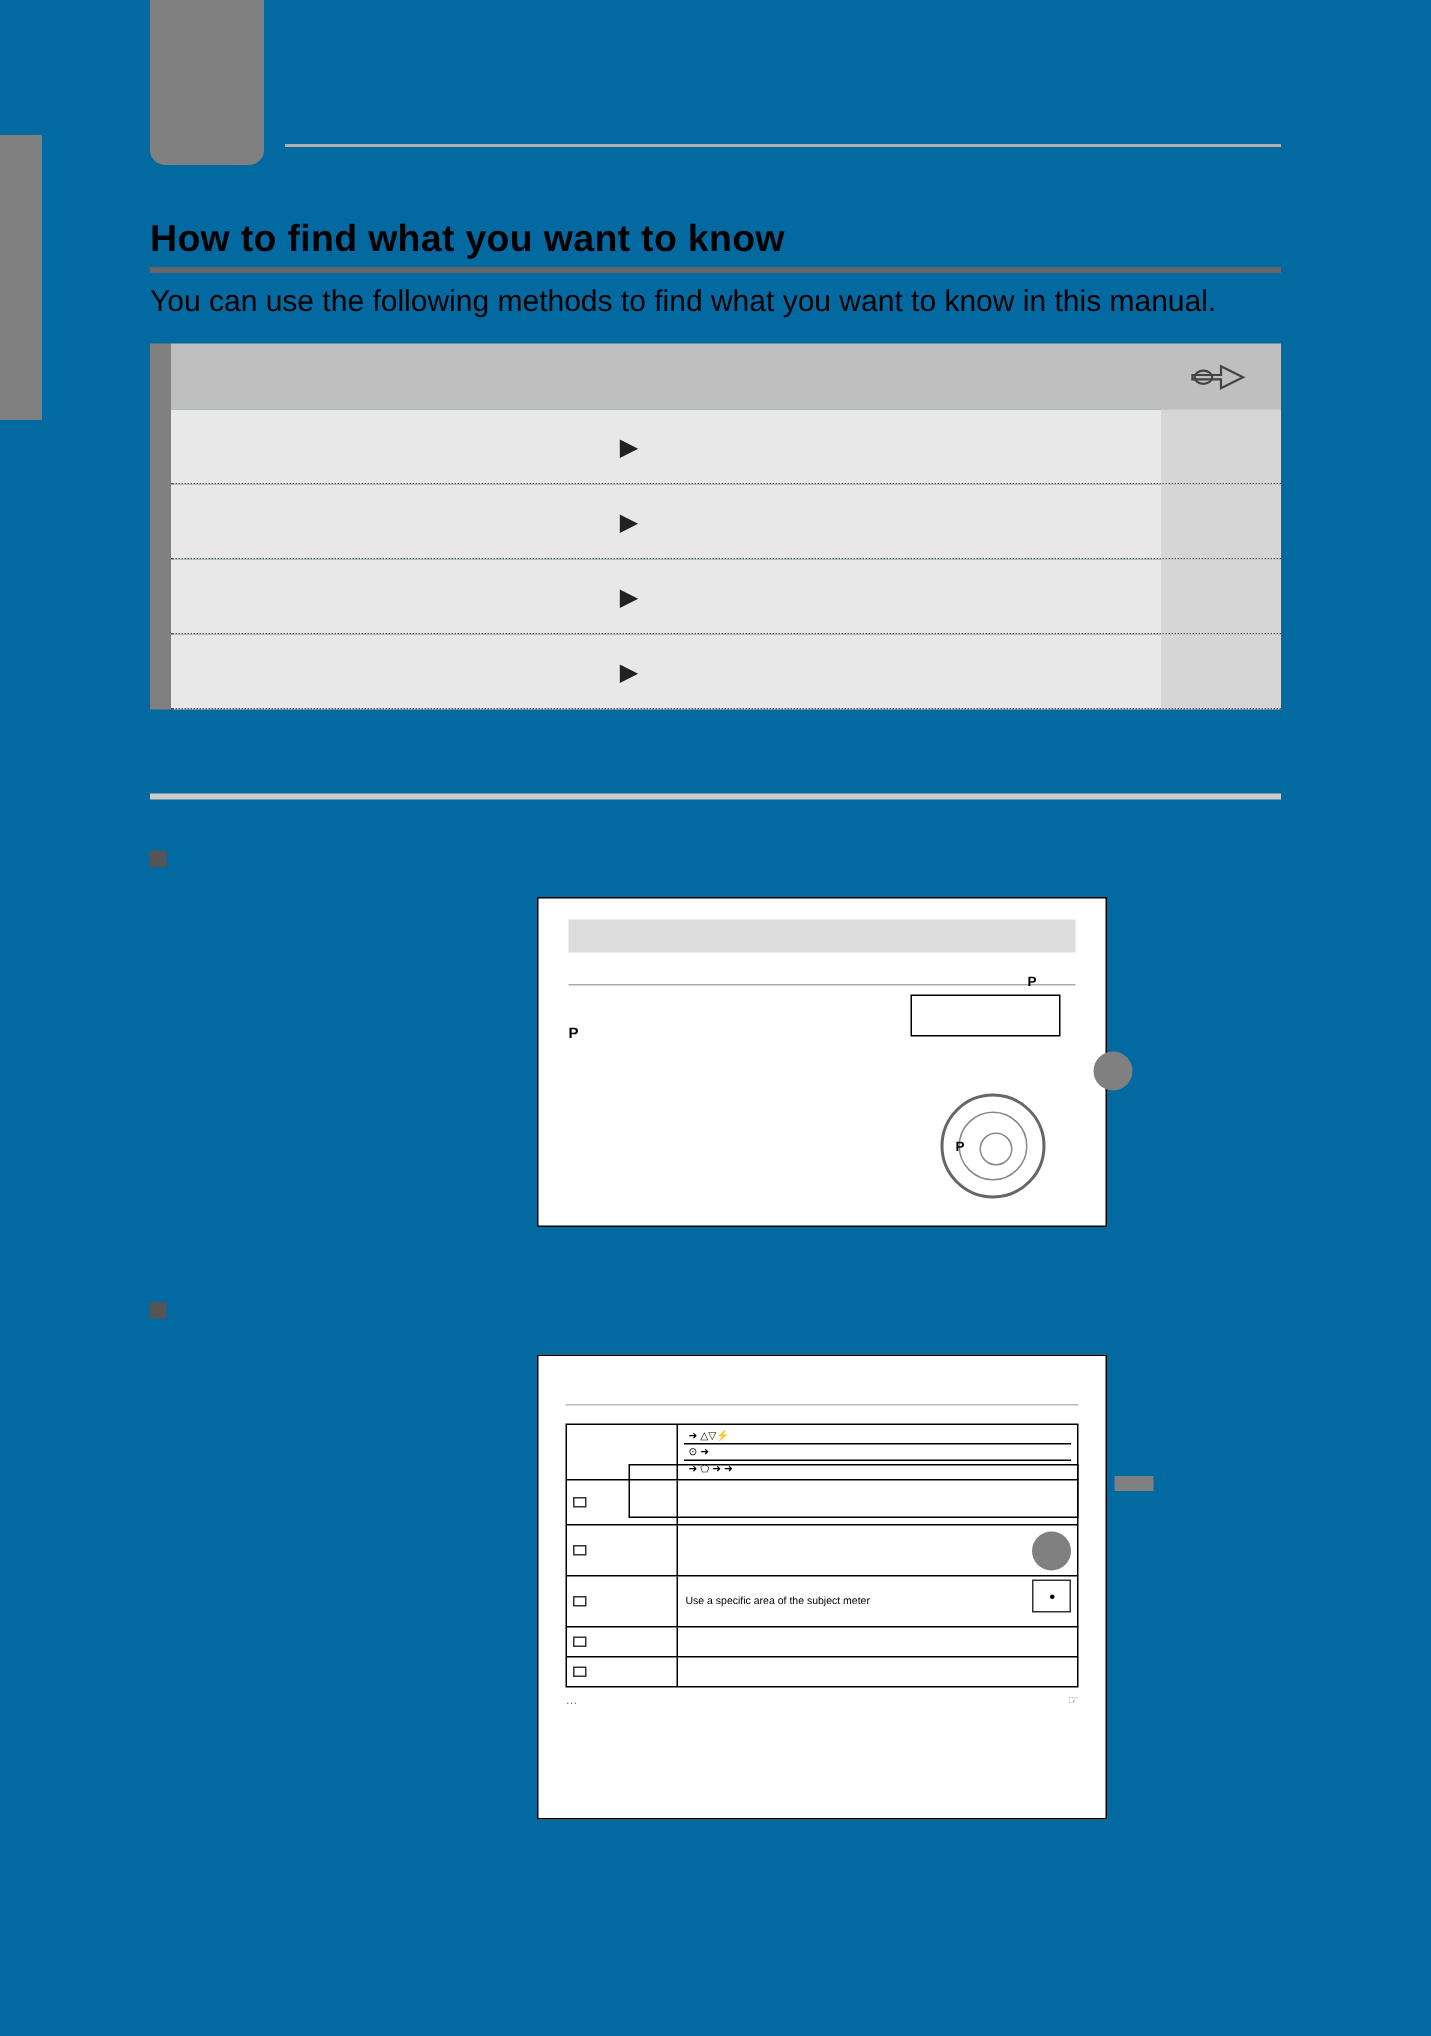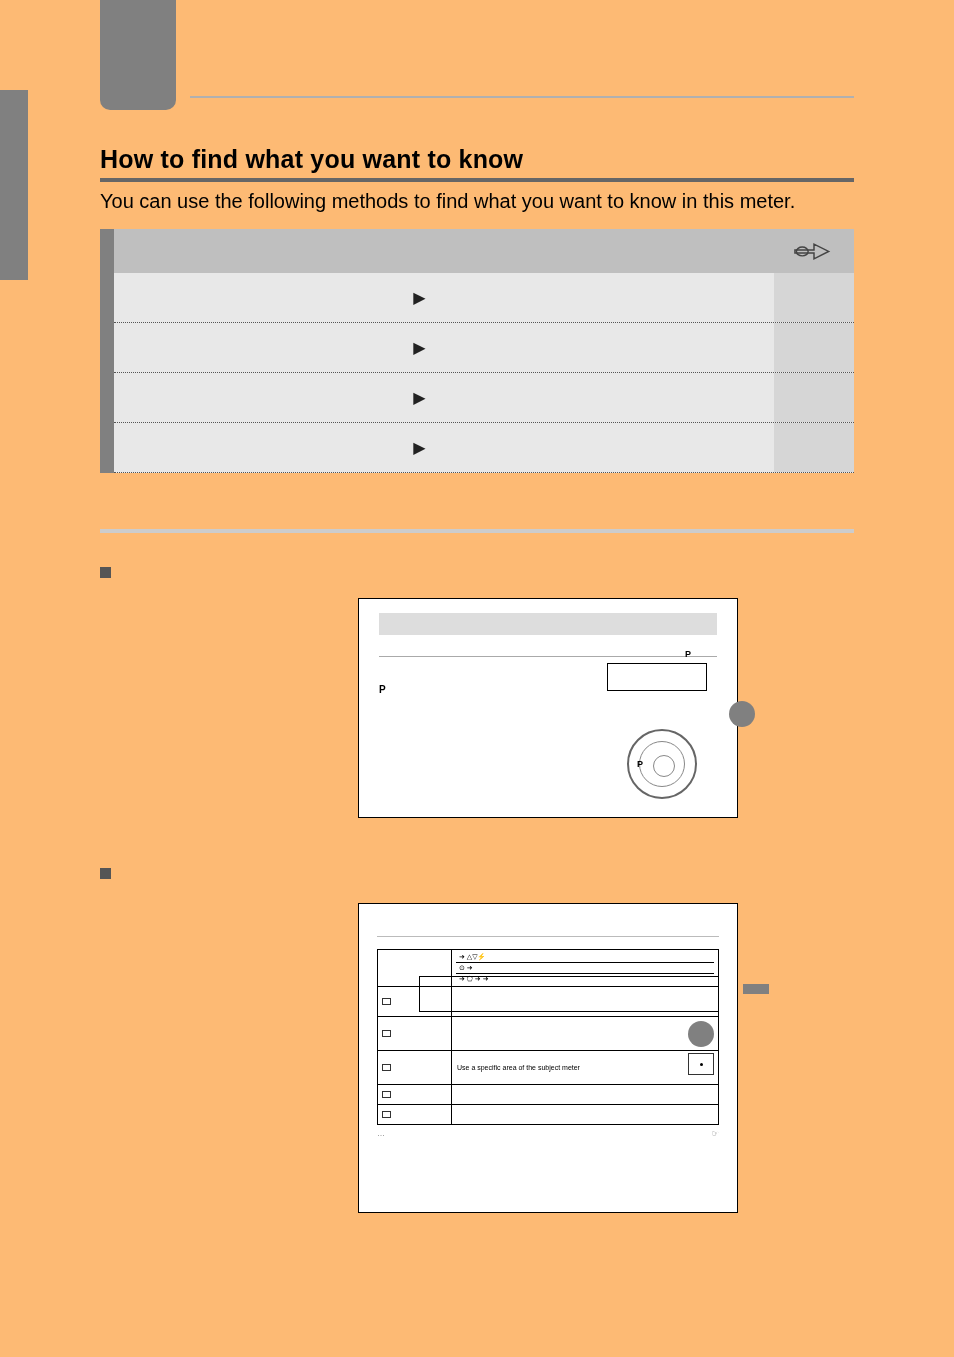--- a/index.html
+++ b/index.html
@@ -1,17 +1,17 @@
 <!DOCTYPE html>
 <html><head>
 <meta charset="utf-8">
 <style>
   * { margin: 0; padding: 0; box-sizing: border-box; }
   html, body { background: #fff; font-family: Arial, Helvetica, sans-serif; color: #000; }
-  .page { width: 954px; height: 1357px; position: relative; background: #fdba74; }
+  .page { width: 954px; height: 1357px; position: relative; background: #0369a1; }
   .side-tab { position: absolute; left: 0; top: 90px; width: 28px; height: 190px; background: #808080; }
   .top-tab { position: absolute; left: 100px; top: 0; width: 76px; height: 110px; background: #808080; border-bottom-left-radius: 10px; border-bottom-right-radius: 10px; }
   .top-rule { position: absolute; left: 190px; top: 96px; right: 100px; height: 2px; background: #b0b0b0; }
   .content { position: absolute; left: 100px; right: 100px; top: 145px; }
   .section-title { font-size: 25px; font-weight: bold; letter-spacing: 0.2px; }
   .title-underline { height: 4px; width: 100%; background: #666; margin-top: 4px; }
   .intro { font-size: 20px; margin-top: 8px; }
 
   .table-wrap { margin-top: 16px; width: 100%; position: relative; }
   .accent-bar { position: absolute; left: 0; top: 0; bottom: 0; width: 14px; background: #808080; }
@@ -70,21 +70,21 @@
 <div class="page">
 
 <div class="side-tab"></div>
 <div class="top-tab"></div>
 <div class="top-rule"></div>
 
 <div class="content">
 
   <div class="section-title">How to find what you want to know</div>
   <div class="title-underline"></div>
-  <div class="intro">You can use the following methods to find what you want to know in this meter.</div>
+  <div class="intro">You can use the following methods to find what you want to know in this manual.</div>
 
   <div class="table-wrap">
     <div class="accent-bar"></div>
     <div class="tw-inner">
       <div class="table-head">
         <span class="hand-icon">
           <svg class="hand" viewBox="0 0 60 40">
             <path d="M4 20 L30 20 L30 12 L50 22 L30 32 L30 24 L4 24 Z" fill="none" stroke="#444" stroke-width="2"></path>
             <ellipse cx="14" cy="22" rx="8" ry="6" fill="none" stroke="#444" stroke-width="2"></ellipse>
           </svg>

